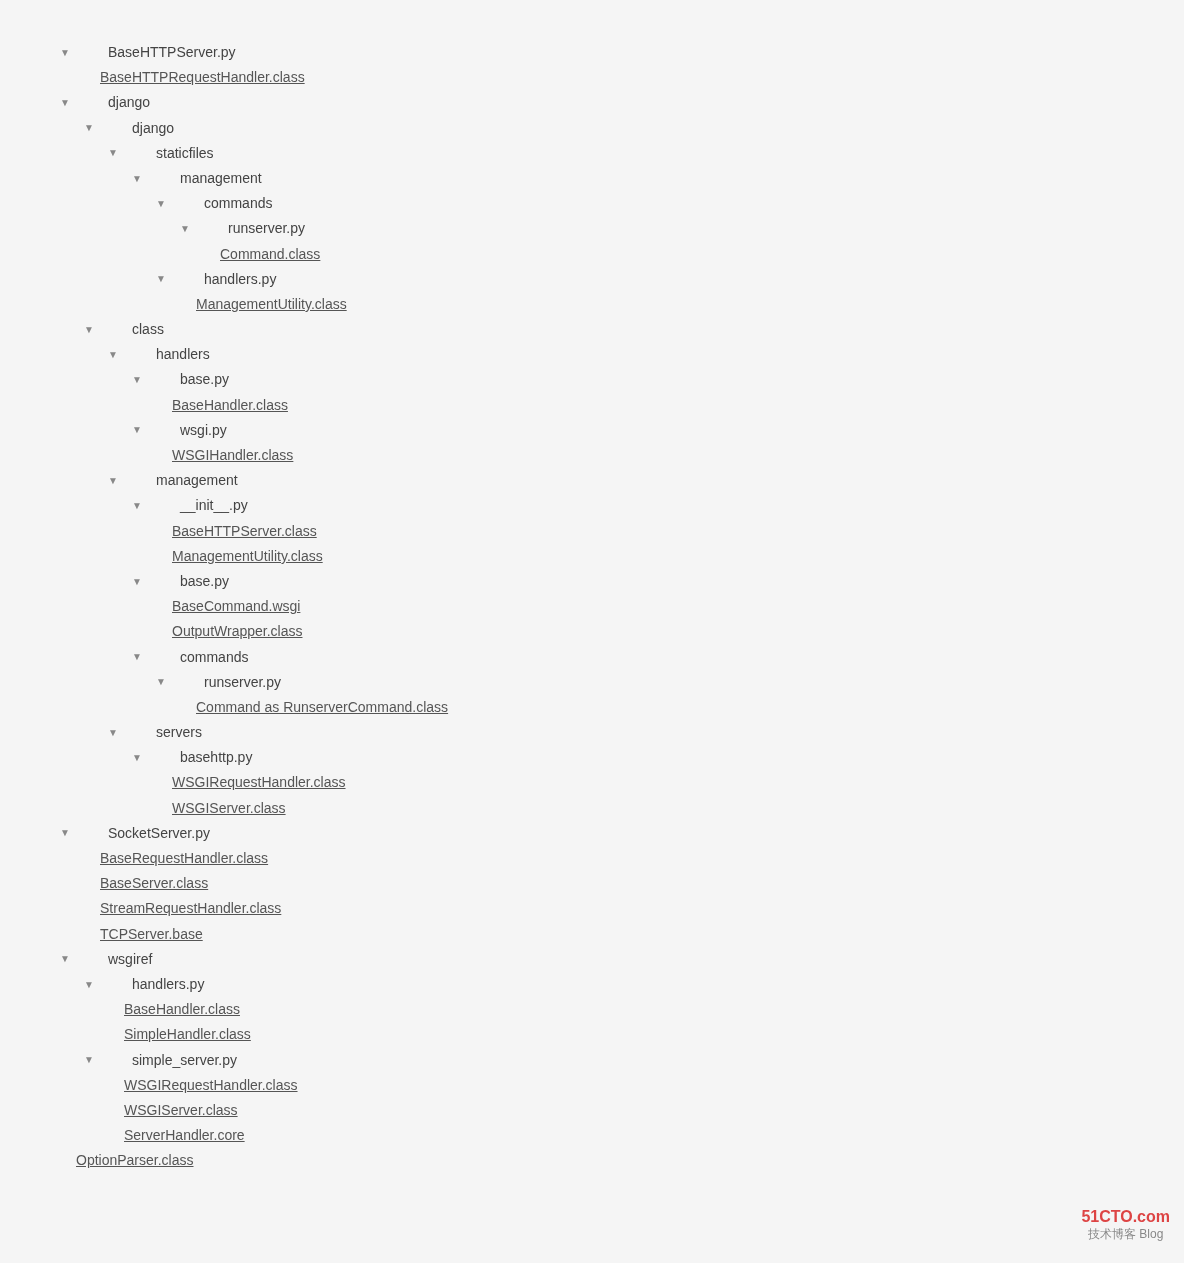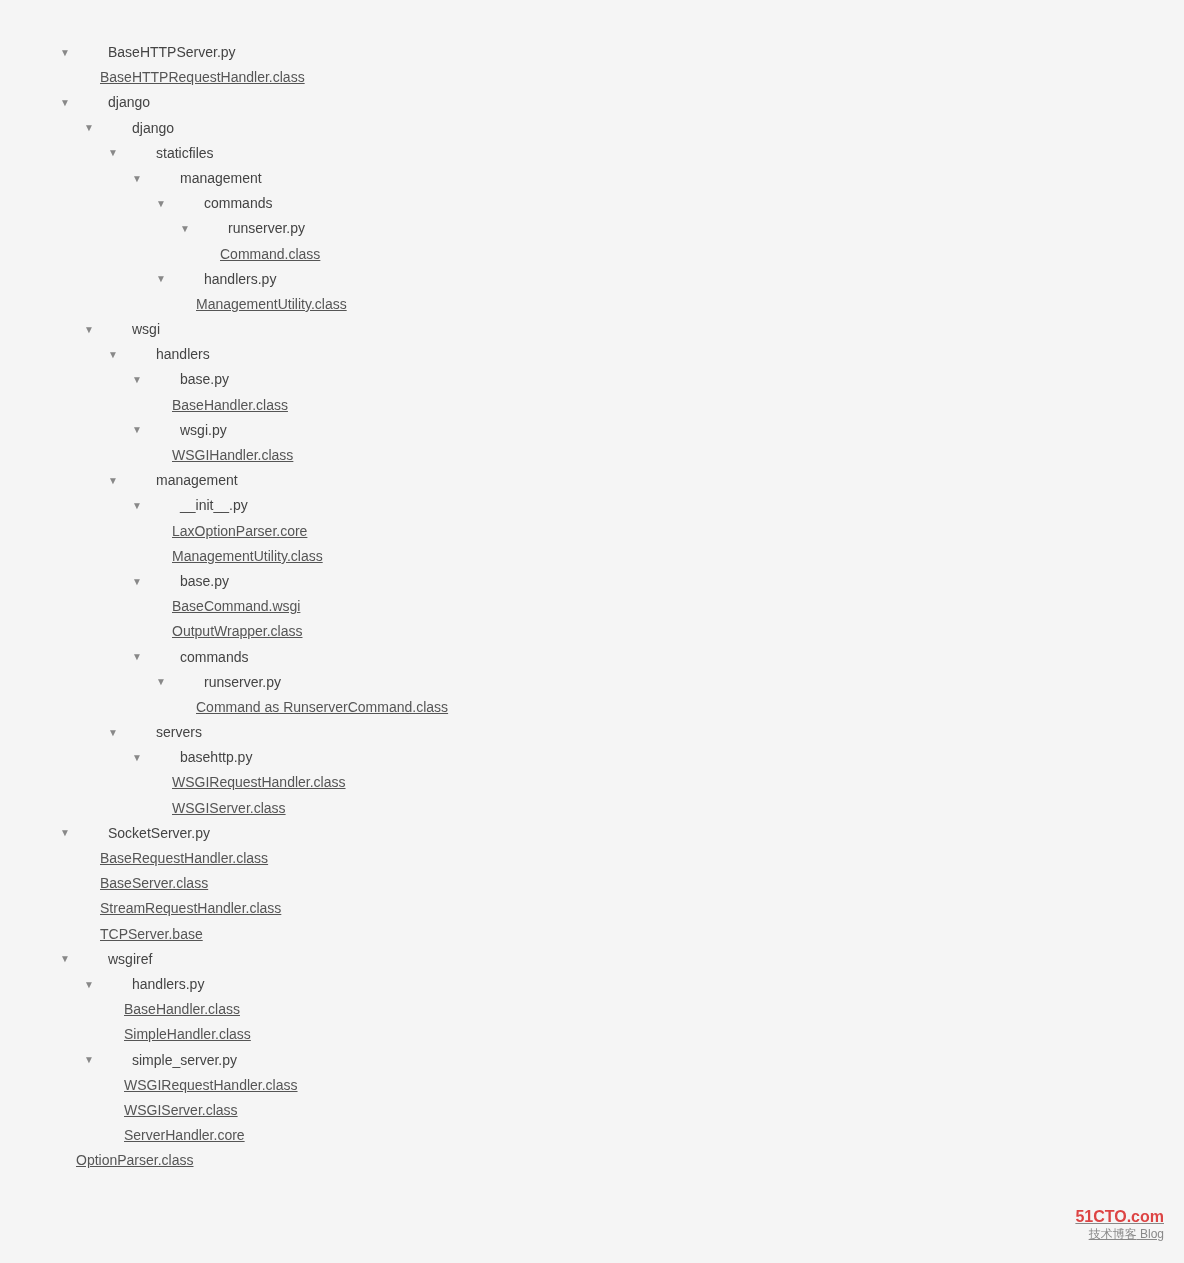--- a/index.html
+++ b/index.html
@@ -39,25 +39,24 @@
     .class-item {
       display: flex;
       align-items: flex-end;
       white-space: nowrap;
       color: #555;
       text-decoration: underline;
     }
     .watermark {
       position: fixed;
       bottom: 20px;
-      right: 20px;
-      text-align: right;
+      right: 14px;
+      text-align: center;
       color: #888;
       font-size: 13px;
-      text-decoration: underline;
     }
     .watermark .site {
       font-size: 16px;
       font-weight: bold;
       color: #d44;
     }
     .watermark .sub {
       font-size: 12px;
       color: #888;
     }
@@ -136,21 +135,21 @@
                     </div>
                   </div>
                 </div>
               </div>
             </div>
           </div>
         </div>
         <div>
           <div class="tree-item">
             <span class="arrow">▼</span>
-            <span class="label">wsgi</span>
+            <span class="label">class</span>
           </div>
           <div class="tree-children">
             <div>
               <div class="tree-item">
                 <span class="arrow">▼</span>
                 <span class="label">handlers</span>
               </div>
               <div class="tree-children">
                 <div>
                   <div class="tree-item">
@@ -185,21 +184,21 @@
               </div>
               <div class="tree-children">
                 <div>
                   <div class="tree-item">
                     <span class="arrow">▼</span>
                     <span class="label">__init__.py</span>
                   </div>
                   <div class="tree-children">
                     <div class="class-item">
                       <span style="margin-right:4px; color:#888; width:12px; display:inline-block;"></span>
-                      <span>LaxOptionParser.core</span>
+                      <span>BaseHTTPServer.class</span>
                     </div>
                     <div class="class-item">
                       <span style="margin-right:4px; color:#888; width:12px; display:inline-block;"></span>
                       <span>ManagementUtility.class</span>
                     </div>
                   </div>
                 </div>
                 <div>
                   <div class="tree-item">
                     <span class="arrow">▼</span>

